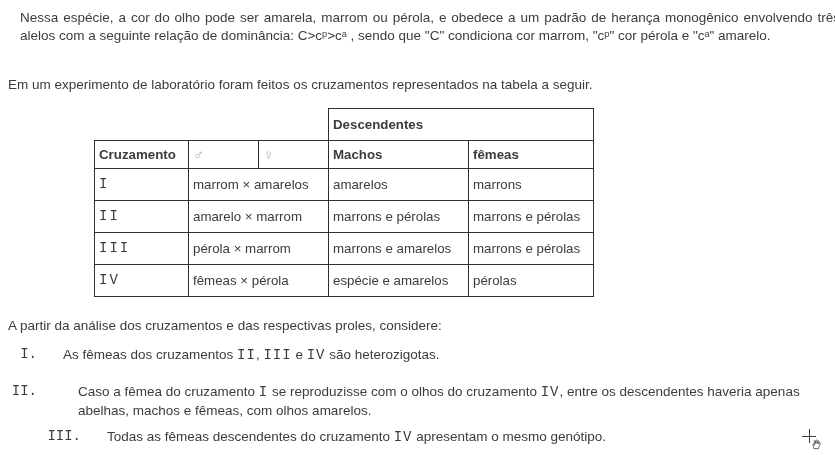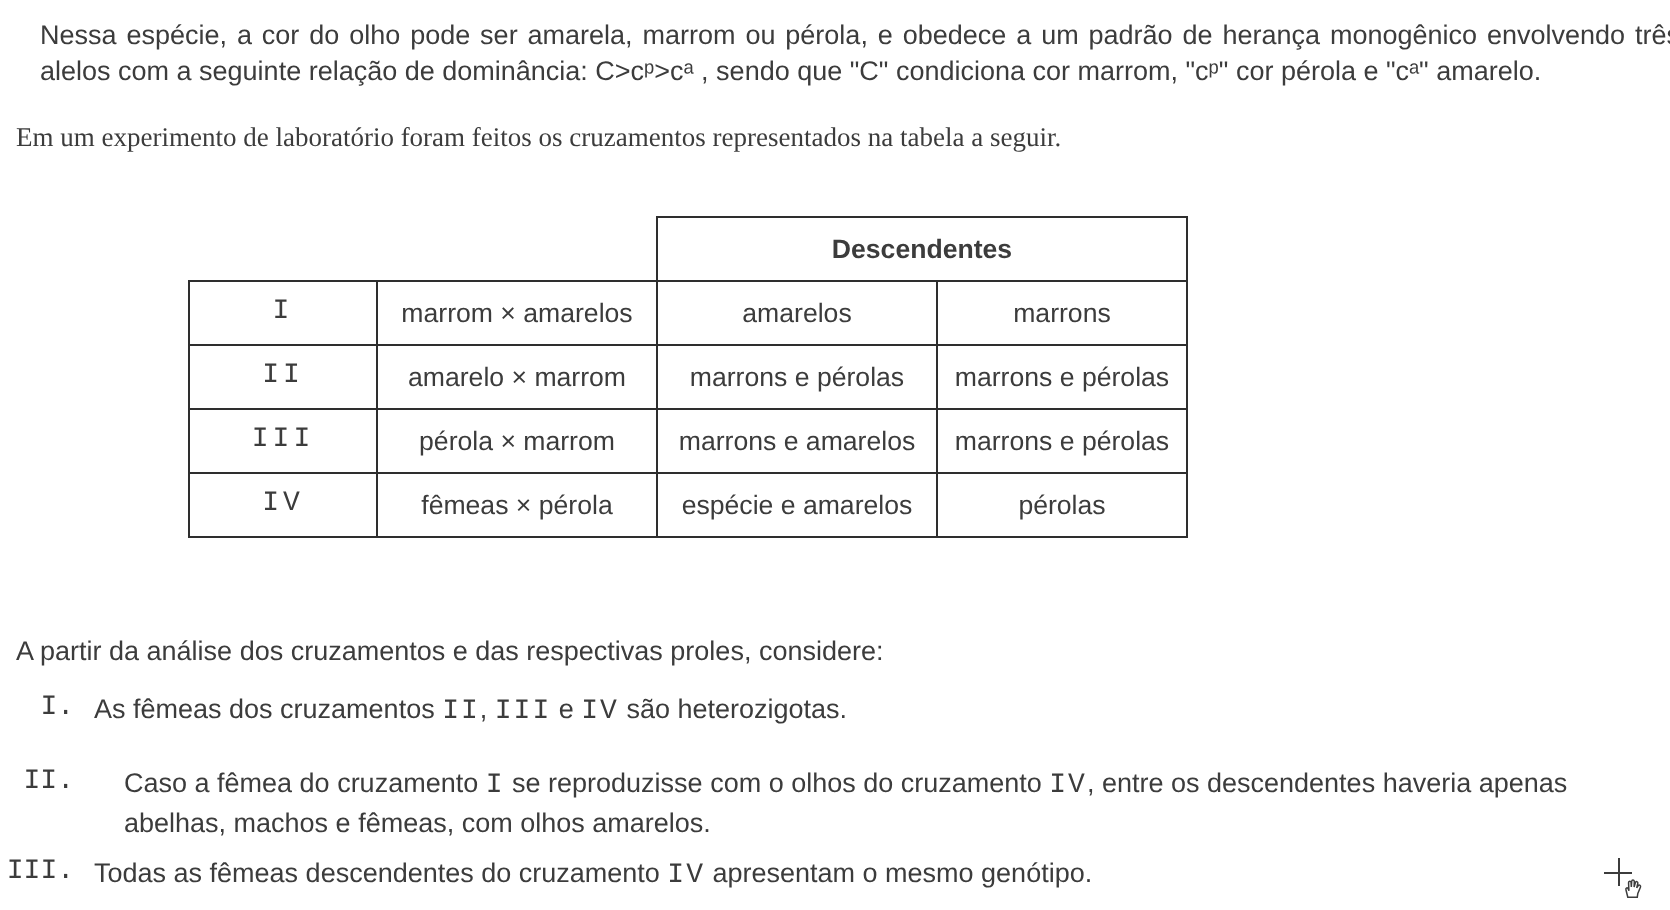--- a/index.html
+++ b/index.html
@@ -14,57 +14,56 @@
   .abs { position: absolute; }
   .justify { text-align: justify; }
   .mono {
     font-family: "Liberation Mono", "DejaVu Sans Mono", monospace;
     font-size: 14px;
     letter-spacing: 1px;
   }
 
   
   #para1 { left: 20px; top: 9px;  width: 820px; }
-  #para2 { left: 8px; top: 60px; width: 820px; font-family: Liberation Serif, serif; }
+  #para2 { left: 8px; top: 76px; width: 820px; }
   #considere { left: 8px; top: 317px; width: 820px; }
 
   
   #crossTable { left: 94px; top: 108px; border-collapse: collapse; table-layout: fixed; }
   #crossTable td {
     border: 1px solid #2e2e2e;
-    text-align: center;
     vertical-align: middle;
     font-size: 13.3px;
     padding: 0 4px;
   }
   #crossTable td.noborder { border: none; }
   #crossTable .th { font-weight: bold; }
   #crossTable .sym { color: #b5b5b5; font-size: 15px; font-weight: normal; }
   #crossTable .roman {
     font-family: "Liberation Mono", "DejaVu Sans Mono", monospace;
     font-size: 14px;
     letter-spacing: 2px;
   }
   .r-desc { height: 32px; }
   .r-head { height: 28px; }
   .r-data { height: 32px; }
 
   
   .stmt { display: flex; left: 0; width: 830px; }
   #stmt1 { top: 346px; }
   #stmt2 { top: 383px; gap: 15px; }
-  #stmt3 { top: 428px; }
+  #stmt3 { top: 428px; padding-left: 44px; }
   .stmt .lab {
     flex: 0 0 37px;
     text-align: right;
     font-family: "Liberation Mono", "DejaVu Sans Mono", monospace;
     font-size: 14px;
     line-height: 17.5px;
   }
-  .stmt .txt { margin-left: 10px; width: 772px; }
+  .stmt .txt { margin-left: 26px; width: 772px; }
 
   
   #cursor { left: 802px; top: 429px; width: 24px; height: 24px; }
   #cursor .ch-h { position: absolute; left: 0px; top: 6.5px; width: 14px; height: 1px; background: #3c3c3c; }
   #cursor .ch-v { position: absolute; left: 7px; top: 0px; width: 1px; height: 14px; background: #3c3c3c; }
   #cursor svg { position: absolute; left: 8px; top: 8px; }
 </style>
 </head>
 <body>
 
@@ -77,20 +76,27 @@
     <col style="width:94px">
       <col style="width:70px">
       <col style="width:70px">
       <col style="width:140px">
       <col style="width:125px">
   </colgroup>
   <tbody>
     <tr class="r-desc">
       <td colspan="3" class="noborder"></td>
       <td colspan="2" class="th">Descendentes</td>
+    </tr>
+    <tr class="r-head">
+      <td class="th">Cruzamento</td>
+      <td class="sym">♂</td>
+      <td class="sym">♀</td>
+      <td class="th">Machos</td>
+      <td class="th">fêmeas</td>
     </tr>
     <tr class="r-data">
       <td class="roman">I</td>
       <td colspan="2">marrom × amarelos</td>
       <td>amarelos</td>
       <td>marrons</td>
     </tr>
     <tr class="r-data">
       <td class="roman">II</td>
       <td colspan="2">amarelo × marrom</td>

